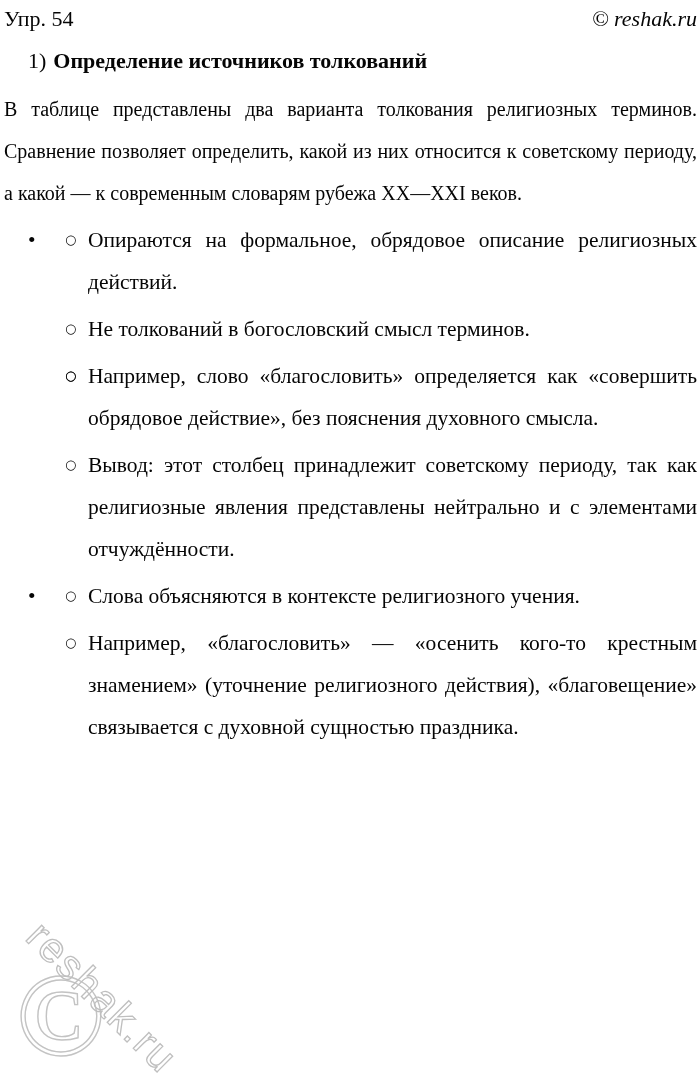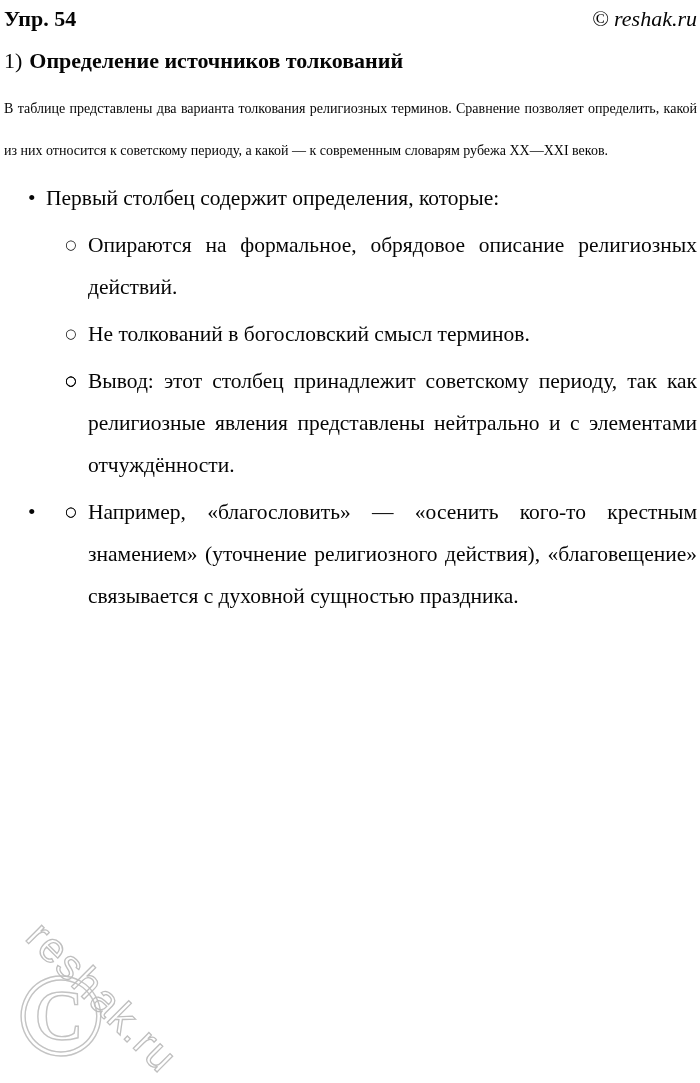--- a/index.html
+++ b/index.html
@@ -24,33 +24,34 @@
     z-index: 1;
     padding: 5px 3px 0 4px;
   }
   .header-row {
     display: flex;
     justify-content: space-between;
     align-items: baseline;
     font-size: 22px;
     line-height: 27px;
   }
-  .exercise { font-weight: bold; }
+  .exercise { font-weight: normal; }
   .copyright { font-weight: normal; font-style: italic; }
   .heading {
     margin-top: 15px;
     font-size: 22px;
     line-height: 27px;
+    margin-left: 24px;
   }
   .heading .num { font-weight: normal; margin-right: 7px; }
   .heading .title { font-weight: bold; }
   .intro {
     margin: 14px 0 0 0;
     text-align: justify;
-    font-size: 14px;
+    font-size: 20px;
     line-height: 42px;
   }
   ul.blist, ul.sub { list-style: none; margin: 0; padding: 0; }
   li.l1 {
     position: relative;
     margin-top: 5px;
     padding-left: 42px;
     text-align: justify;
     font-size: 21.5px;
     line-height: 42px;
@@ -99,48 +100,49 @@
     <div class="heading">
       <span class="num">1)</span><span class="title">Определение источников толкований</span>
     </div>
 
     <p class="intro">В таблице представлены два варианта толкования религиозных терминов. Сравнение позволяет определить, какой из них относится к советскому периоду, а какой — к современным словарям рубежа XX—XXI веков.</p>
 
     <ul class="blist">
 
       <li class="l1">
         <span class="mk1">•</span>
-        <span>Первый столбец содержит определения, которые:</span>
         <ul class="sub">
           <li class="l2">
             <span class="mk2">○</span>
             <span>Опираются на формальное, обрядовое описание религиозных действий.</span>
           </li>
           <li class="l2">
             <span class="mk2">○</span>
             <span>Не толкований в богословский смысл терминов.</span>
           </li>
           <li class="l2">
             <span class="mk2">○</span>
           </li>
           <li class="l2">
             <span class="mk2">○</span>
+            <span>Например, слово «благословить» определяется как «совершить обрядовое действие», без пояснения духовного смысла.</span>
           </li>
           <li class="l2">
             <span class="mk2">○</span>
             <span>Вывод: этот столбец принадлежит советскому периоду, так как религиозные явления представлены нейтрально и с элементами отчуждённости.</span>
           </li>
         </ul>
       </li>
 
       <li class="l1">
         <span class="mk1">•</span>
         <ul class="sub">
           <li class="l2">
             <span class="mk2">○</span>
+            <span>Слова объясняются в контексте религиозного учения.</span>
           </li>
           <li class="l2">
             <span class="mk2">○</span>
             <span>Например, «благословить» — «осенить кого-то крестным знамением» (уточнение религиозного действия), «благовещение» связывается с духовной сущностью праздника.</span>
           </li>
         </ul>
       </li>
 
     </ul>
   </div>

